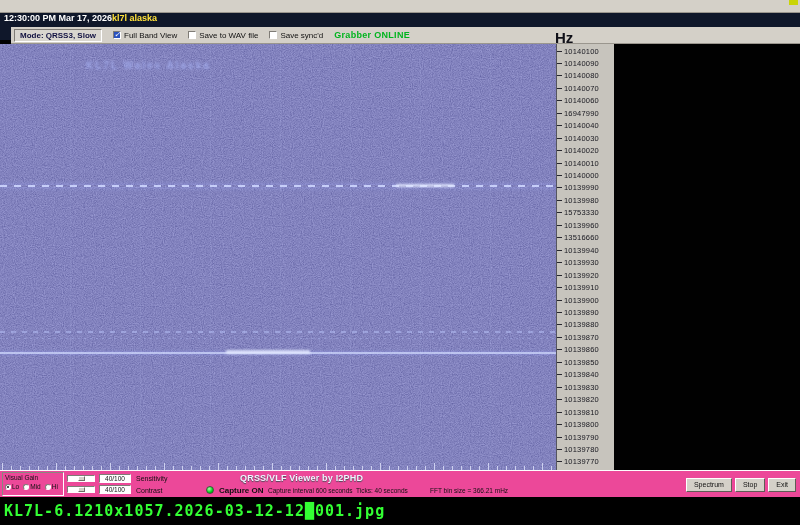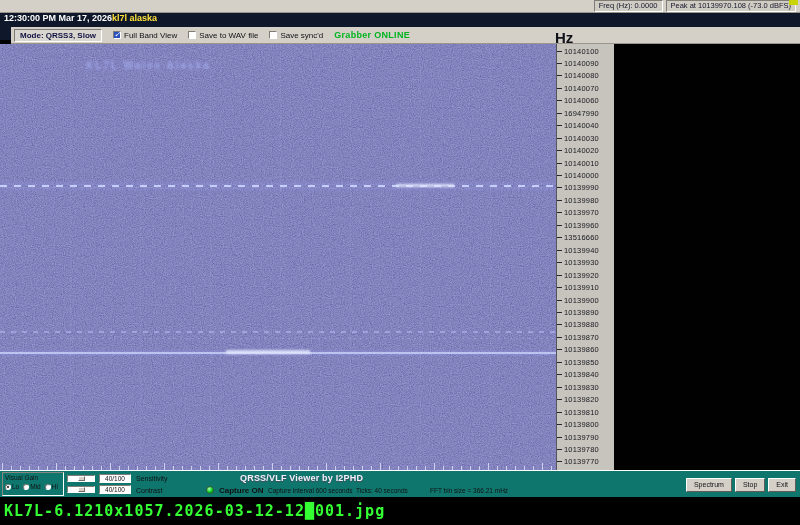--- a/index.html
+++ b/index.html
@@ -65,21 +65,21 @@
   .scale-col { position:absolute; left:556px; top:0; width:58px; height:426px;
     background:#c7c4bd; display:flex; flex-direction:column; justify-content:space-between;
     padding:2px 0 3px 0; border-left:1px solid #55555f; }
   .scale-row { display:flex; align-items:center; height:10px; }
   .scale-tick { display:inline-block; width:5px; height:1px; background:#26262e; margin-right:2px; }
   .scale-num { font-size:7.5px; color:#17171f; letter-spacing:.2px; }
   .right-void { position:absolute; left:614px; top:0; width:186px; height:426px; background:#010101; }
 
   
   .bottombar { position:absolute; left:0; top:470px; width:800px; height:27px;
-    background:#0f766e; border-top:1px solid #fdfdfd; font-size:7px; color:#111; }
+    background:#ec4899; border-top:1px solid #fdfdfd; font-size:7px; color:#111; }
   .vg-box { position:absolute; left:2px; top:1px; width:62px; height:24px;
     border:1px solid; border-color:#8a8780 #ffffff #ffffff #8a8780; padding:1px 2px; }
   .vg-box .vg-title { font-size:6.5px; }
   .vg-radios { display:flex; gap:4px; margin-top:2px; align-items:center; }
   .gain-radio { display:flex; align-items:center; gap:1px; cursor:default; }
   .rdot { width:6px; height:6px; border-radius:50%; background:#fff; border:1px solid;
     border-color:#7f7c76 #ffffff #ffffff #7f7c76; position:relative; }
   .rdot.sel::after { content:""; position:absolute; left:1px; top:1px; width:2px; height:2px;
     border-radius:50%; background:#111; }
   .gain-lbl { font-size:6.5px; }
@@ -112,24 +112,20 @@
     display:flex; align-items:center; }
   .filename { color:#33ff33; font-family:"DejaVu Sans Mono", monospace; font-size:15px;
     font-weight:bold; letter-spacing:1px; margin-left:4px; white-space:pre; }
 </style>
 </head>
 <body>
 
 <div class="screen">
 
   <div class="menubar">
-    <div class="menu-right">
-      <span class="readout">Freq (Hz):   0.0000</span>
-      <span class="readout">Peak at 10139970.108  (-73.0 dBFS)</span>
-    </div>
     <div class="corner-art"></div>
   </div>
 
   <div class="infobar">
     <span class="dt">12:30:00 PM  Mar 17, 2026</span>
     <span class="station">kl7l alaska</span>
   </div>
 
   <div class="toolbar">
     <span class="modebox">Mode: QRSS3, Slow</span>
@@ -301,21 +297,21 @@
           <span class="scale-num">10139990</span>
         </div>
 
         <div class="scale-row">
           <i class="scale-tick"></i>
           <span class="scale-num">10139980</span>
         </div>
 
         <div class="scale-row">
           <i class="scale-tick"></i>
-          <span class="scale-num">10139970</span>
+          <span class="scale-num">15753330</span>
         </div>
 
         <div class="scale-row">
           <i class="scale-tick"></i>
           <span class="scale-num">10139960</span>
         </div>
 
         <div class="scale-row">
           <i class="scale-tick"></i>
           <span class="scale-num">13516660</span>

